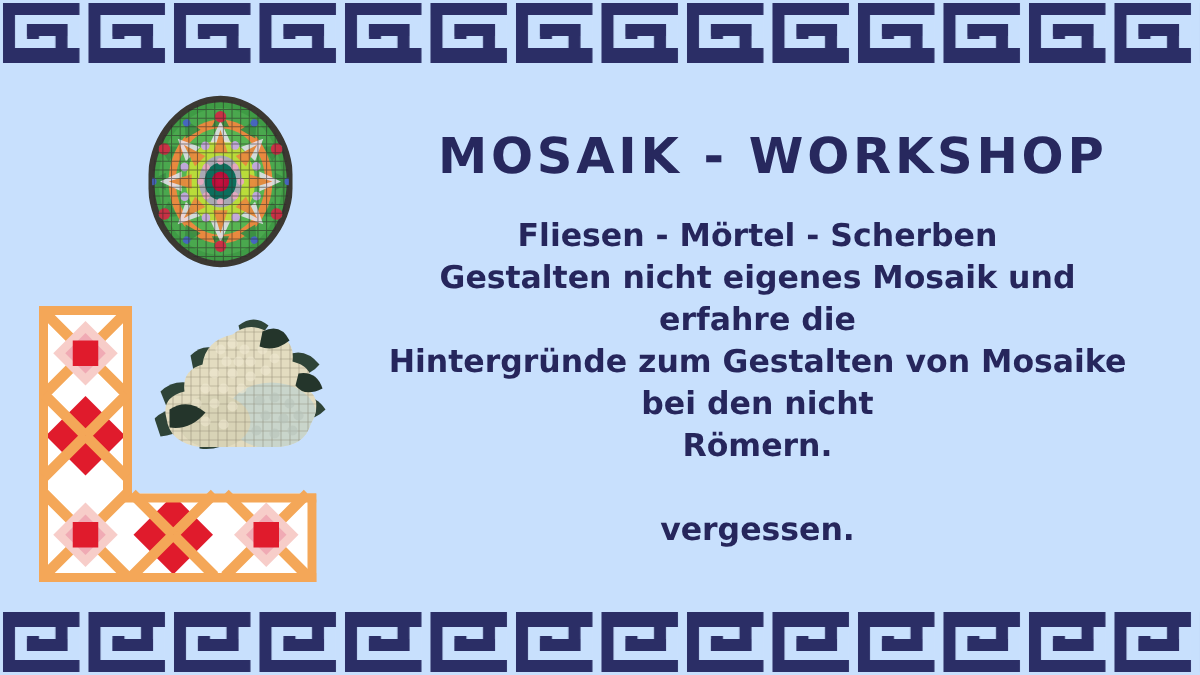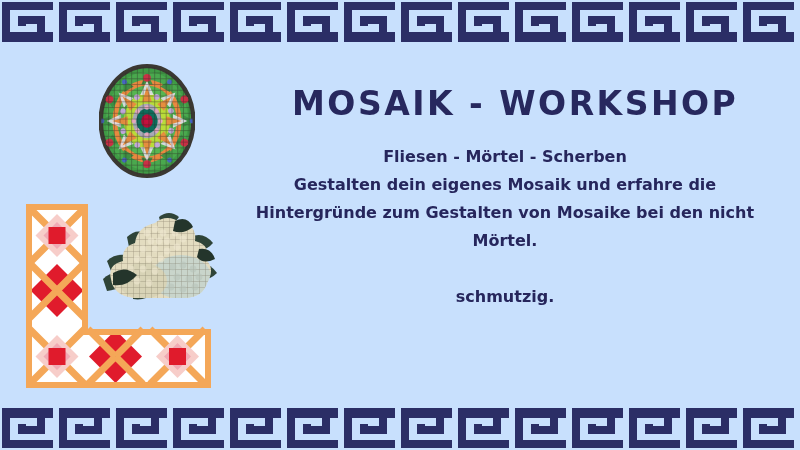--- a/index.html
+++ b/index.html
@@ -75,21 +75,21 @@
     color: #27285e;
     white-space: nowrap;
   }
   #body-text {
     position: absolute;
     left: 255px;
     top: 143px;
     width: 500px;
     color: #26265c;
     font-family: "DejaVu Sans", sans-serif;
-    font-size: 16px;
+    font-size: 21px;
     font-weight: bold;
     line-height: 28px;
   }
   #body-text p { margin: 0; }
   #body-text .spacer { height: 28px; }
 </style>
 </head>
 <body>
 
 <div id="slide">
@@ -358,25 +358,25 @@
         <path d="M10 70 Q22 62 34 72 Q24 84 10 82 Z"></path>
         <path d="M96 46 Q108 44 112 56 Q100 62 94 54 Z"></path>
       </g>
     </svg>
   </div>
 
   <div id="title">MOSAIK - WORKSHOP</div>
 
   <div id="body-text">
     <p>Fliesen - Mörtel - Scherben</p>
-    <p>Gestalten dein eigenes Mosaik und erfahre die</p>
+    <p>Gestalten nicht eigenes Mosaik und erfahre die</p>
     <p>Hintergründe zum Gestalten von Mosaike bei den nicht</p>
-    <p>Mörtel.</p>
+    <p>Römern.</p>
     <div class="spacer"></div>
-    <p>schmutzig.</p>
+    <p>vergessen.</p>
   </div>
 
   <div class="greek-border bottom">
     <svg viewBox="0 0 800 46" preserveAspectRatio="none" xmlns="http://www.w3.org/2000/svg">
       <rect x="0" y="0" width="800" height="46" fill="#c8e0fd"></rect>
       <rect x="0" y="0" width="800" height="46" fill="url(#meander)"></rect>
     </svg>
   </div>
 
 </div>

